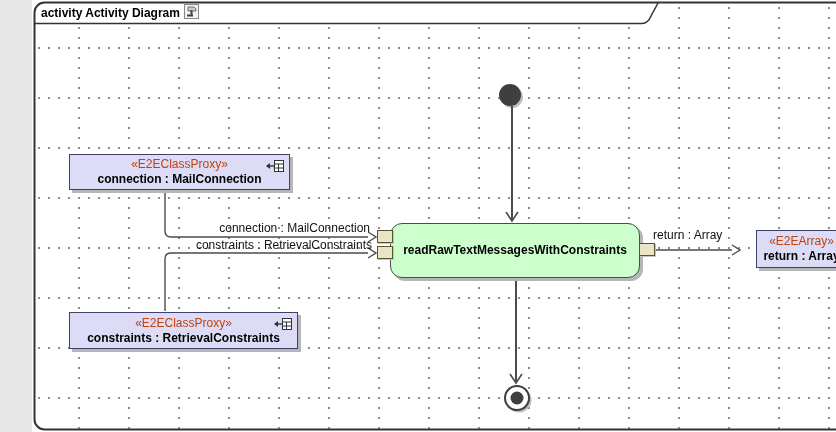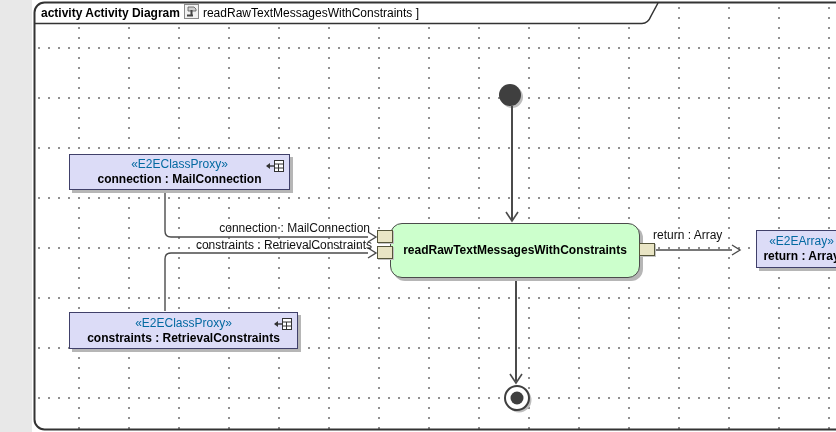--- a/index.html
+++ b/index.html
@@ -21,21 +21,21 @@
     background-position:42px 43px;
     font-size:12px;color:#111;margin-left:32px;
   }
   #edges-layer{position:absolute;left:0;top:0;width:836px;height:432px;}
   .tab-text{position:absolute;left:9px;top:5px;height:16px;display:flex;align-items:center;gap:4px;white-space:nowrap;color:#000;}
   .tab-text .kw{font-weight:bold;}
   .node-box{position:absolute;box-sizing:border-box;display:flex;flex-direction:column;align-items:center;justify-content:center;text-align:center;line-height:15px;}
   .proxy-box{background:#dcdcf7;border:1px solid #40406a;box-shadow:3px 3px 0 #b6b6b6;}
   .array-box{background:#dcdcf7;border:1px solid #40406a;box-shadow:3px 3px 0 #b6b6b6;text-align:right;}
   .action-box{background:#ccffcc;border:1.5px solid #4b4b4b;border-radius:12px;box-shadow:3px 3px 0 #b6b6b6;}
-  .stereo{color:#0369a1;}
+  .stereo{color:#c2410c;}
   .bold-name{font-weight:bold;color:#000;}
   .pin{position:absolute;width:16px;height:13px;box-sizing:border-box;background:#e9e5c5;border:1px solid#55553a;box-shadow:1px 1px 0 #c4c4c4;}
   .edge-label{position:absolute;white-space:nowrap;color:#111;}
   .corner-icon{position:absolute;top:5px;right:5px;}
 </style>
 </head>
 <body>
 
 <div id="canvas">
 
@@ -73,21 +73,20 @@
   <div class="tab-text">
     <span class="kw">activity Activity Diagram</span>
     <span>
       <svg width="15" height="15" viewBox="0 0 15 15">
         <rect x="0.5" y="0.5" width="14" height="14" fill="#f2f2f2" stroke="#8a8a8a"></rect>
         <path d="M4,3 h6 l2,2 v2 h-8 z" fill="#cfcfcf" stroke="#555" stroke-width="0.8"></path>
         <rect x="6.5" y="6" width="2" height="5" fill="#444"></rect>
         <rect x="3" y="10.5" width="6" height="2" fill="#444"></rect>
       </svg>
     </span>
-    <span>readRawTextMessagesWithConstraints ]</span>
   </div>
 
   <div class="node-box proxy-box" style="left:37px;top:154px;width:221px;height:36px;">
     <span class="corner-icon">
       <svg width="19" height="12" viewBox="0 0 19 12">
         <rect x="9.5" y="0.5" width="9" height="11" fill="#ffffff" stroke="#333"></rect>
         <line x1="9.5" y1="4" x2="18.5" y2="4" stroke="#333"></line>
         <line x1="9.5" y1="8" x2="18.5" y2="8" stroke="#333"></line>
         <line x1="13.5" y1="4" x2="13.5" y2="12" stroke="#333"></line>
         <line x1="2" y1="6" x2="9" y2="6" stroke="#333" stroke-width="1.4"></line>

